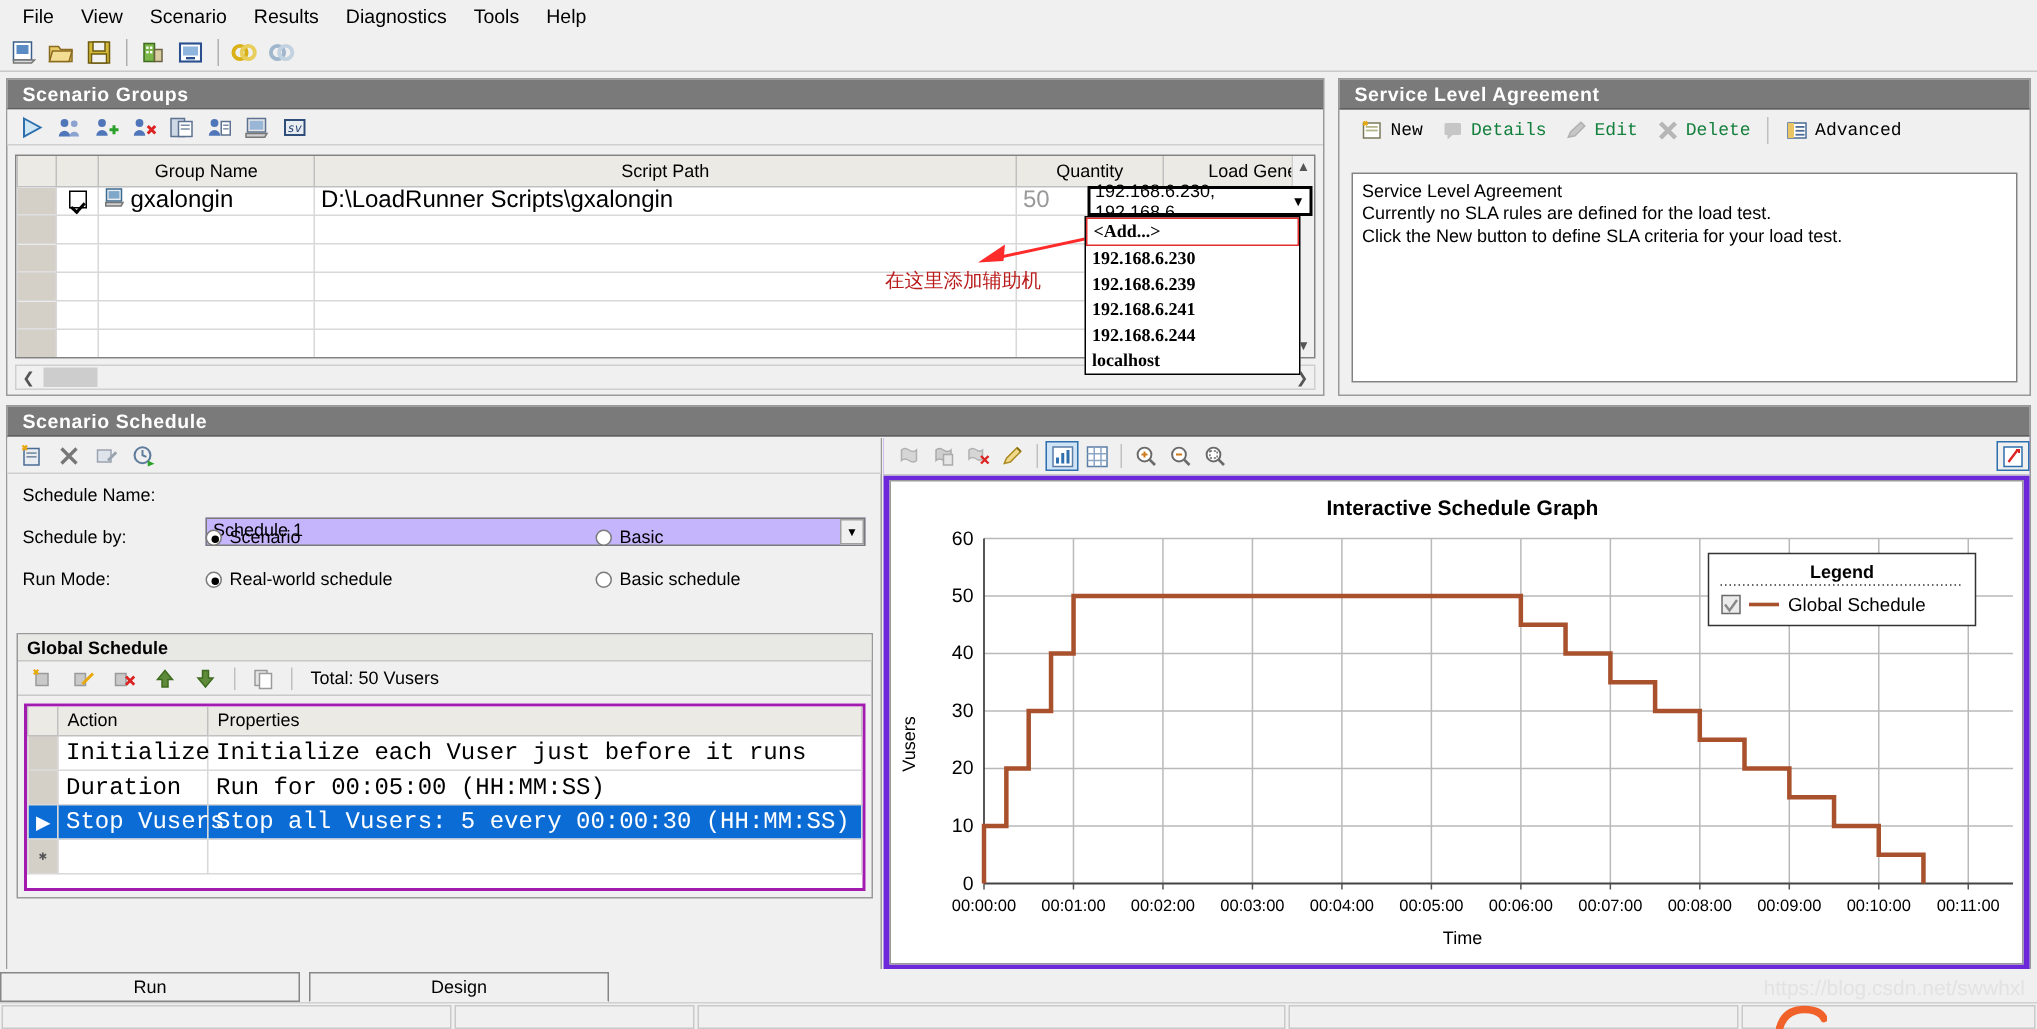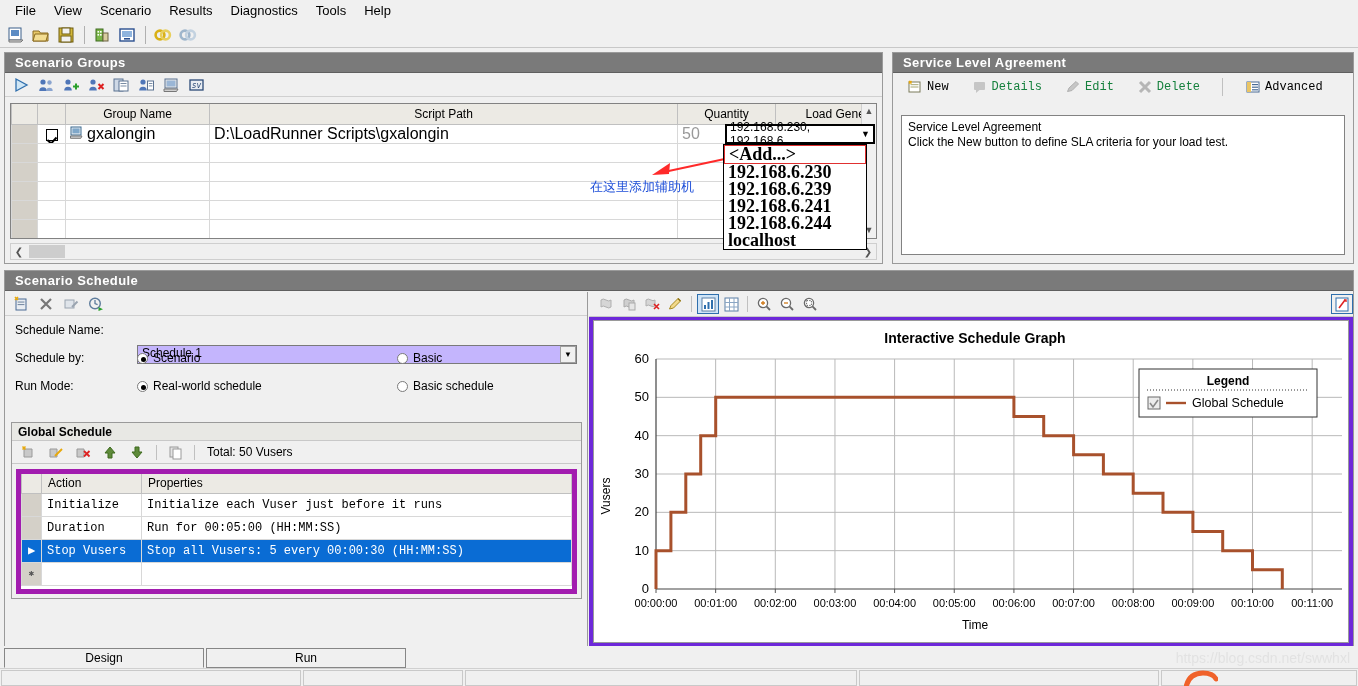--- a/index.html
+++ b/index.html
@@ -72,48 +72,48 @@
 
   
   .lgcombo {
     position:absolute; left:725px; top:124px; width:150px; height:20px;
     border:2px solid #000; background:#fff; display:flex; align-items:center;
     font-size:12px; padding-left:3px; z-index:8;
   }
   .lgcombo .arrow { margin-left:auto; width:16px; text-align:center; font-size:9px; }
   .lgdrop {
     position:absolute; left:723px; top:144px; width:144px;
-    background:#fff; border:1px solid #000; z-index:9; font-size:18px;
+    background:#fff; border:1px solid #000; z-index:9; font-size:12px;
     font-weight:bold; font-family:"Liberation Serif", serif;
   }
   .lgdrop div { padding:1px 4px; line-height:15px; }
   .lgdrop div.first { border:1px solid #e03030; }
 
   .annot {
-    position:absolute; left:590px; top:178px; color:#1d4ed8; font-size:13px;
+    position:absolute; left:590px; top:178px; color:#b91c1c; font-size:13px;
     z-index:7; white-space:nowrap;
   }
 
   .hscroll {
     position:absolute; left:5px; bottom:3px; right:5px; height:17px;
     background:#f0f0f0; border:1px solid #cfcfcf; display:flex; align-items:center;
   }
   .hscroll .ar { width:16px; text-align:center; font-size:10px; color:#555; }
   .hscroll .thumb { width:36px; height:13px; background:#cdcdcd; margin-left:2px; }
 
   .vscroll {
     position:absolute; right:0; top:0; bottom:0; width:15px; background:#f0f0f0;
     border-left:1px solid #cfcfcf;
   }
   .vscroll .ar { height:15px; text-align:center; font-size:9px; color:#555; line-height:15px; }
   .vscroll .ar.bot { position:absolute; bottom:0; left:0; right:0; }
 
   
   #slaPanel { left:892px; top:52px; width:462px; height:212px; }
-  .sla-toolbar { height:28px; display:flex; align-items:center; padding-left:8px; gap:11px; }
+  .sla-toolbar { height:28px; display:flex; align-items:center; padding-left:8px; gap:0; }
   .slabtn { display:flex; align-items:center; gap:4px; padding:2px 6px; font-size:12px;
             font-family:"Liberation Mono", monospace; cursor:default; }
   .slabtn.disabled { color:#15803d; }
   .sla-box {
     position:absolute; left:8px; top:62px; right:8px; bottom:8px;
     background:#fff; border:1px solid #828282; padding:4px 6px;
     font-size:12px; line-height:15px;
   }
 
   
@@ -145,25 +145,25 @@
 
   
   #gsBox { position:absolute; left:6px; top:130px; width:571px; bottom:48px;
            border:1px solid #9a9a9a; background:#f0f0f0; }
   .gs-title { height:18px; background:#e8e8e4; font-weight:bold; font-size:12px;
               display:flex; align-items:center; padding-left:6px; border-bottom:1px solid #c8c8c8; }
   .gs-toolbar { height:23px; display:flex; align-items:center; padding-left:5px;
                 border-bottom:1px solid #c8c8c8; gap:2px; font-size:12px; }
   .gs-total { margin-left:6px; font-size:12px; }
   #gsGrid { position:absolute; left:4px; top:46px; right:4px; bottom:4px;
-            background:#fff; border:5px solid #a21caf; overflow:hidden; }
+            background:#fff; border:2px solid #a21caf; overflow:hidden; }
   table.gs { border-collapse:collapse; width:100%; table-layout:fixed; }
   table.gs th { background:#eceae4; border:1px solid #c0c0c0; border-top:none;
                 height:19px; font-weight:normal; font-size:12px; text-align:left; padding-left:6px; }
-  table.gs td { border:1px solid #d8d8d8; height:23px; font-size:12px;
+  table.gs td { border:1px solid #d8d8d8; height:23px; font-size:16px;
                 font-family:"Liberation Mono", monospace; padding:0 5px; white-space:nowrap; }
   table.gs tr.sel td { background:#0a6cd4; color:#fff; }
   td.gsmark { background:#d4d0c8; width:20px; text-align:center; padding:0; color:#fff; }
   tr.sel td.gsmark { background:#0a6cd4; color:#fff; }
 
   
   .chart-toolbar { height:25px; display:flex; align-items:center; padding-left:6px;
                    border-bottom:1px solid #c8c8c8; background:#f0f0f0; gap:1px; }
   .ctbtn { width:22px; height:20px; display:flex; align-items:center; justify-content:center; }
   .ctbtn.pressed { border:1px solid #2f6fad; background:#cfe4f7; }
@@ -471,20 +471,21 @@
           <rect x="2" y="2" width="4" height="10" fill="#eac565"></rect>
           <rect x="7" y="4" width="6" height="1.2" fill="#4a6b94"></rect>
           <rect x="7" y="6.6" width="6" height="1.2" fill="#4a6b94"></rect>
           <rect x="7" y="9.2" width="6" height="1.2" fill="#4a6b94"></rect>
         </svg>
       <span>Advanced</span>
     </div>
   </div>
   <div class="sla-box">
     <div>Service Level Agreement</div>
+    <div>Currently no SLA rules are defined for the load test.</div>
     <div>Click the New button to define SLA criteria for your load test.</div>
   </div>
 </div>
 
 <div class="panel" id="ssPanel">
   <div class="panel-title">Scenario Schedule</div>
 
   <div id="ssLeft">
     <div class="panel-toolbar">
       <div class="tbtn">
@@ -773,22 +774,22 @@
             <path d="M556 82 l3 4 l5 -7" fill="none" stroke="#888" stroke-width="1.6"></path>
             <line x1="572" x2="592" y1="82" y2="82" stroke="#a8512c" stroke-width="2.4"></line>
             <text x="598" y="86" font-size="12.5" font-family="Liberation Sans, sans-serif">Global Schedule</text>
           </g>
       </svg>
     </div>
   </div>
 </div>
 
 <div id="tabbar">
+  <div class="tab" style="width:200px">Run</div>
   <div class="tab active" style="width:200px;margin-left:4px">Design</div>
-  <div class="tab" style="width:200px">Run</div>
 </div>
 <div class="watermark">https://blog.csdn.net/swwhxl</div>
 <svg class="orangearc" viewBox="0 0 34 18">
   <path d="M2 17 q3 -14 17 -14 q10 0 13 6" fill="none" stroke="#f0622a" stroke-width="5" stroke-linecap="round"></path>
 </svg>
 <div id="statusbar">
   <div class="cell" style="width:300px"></div>
   <div class="cell" style="width:160px"></div>
   <div class="cell" style="width:392px"></div>
   <div class="cell" style="width:300px"></div>

